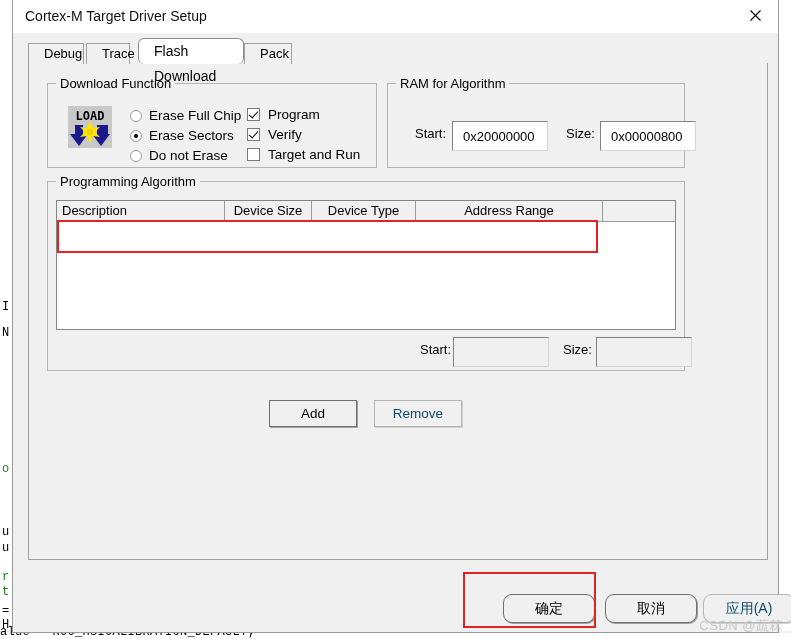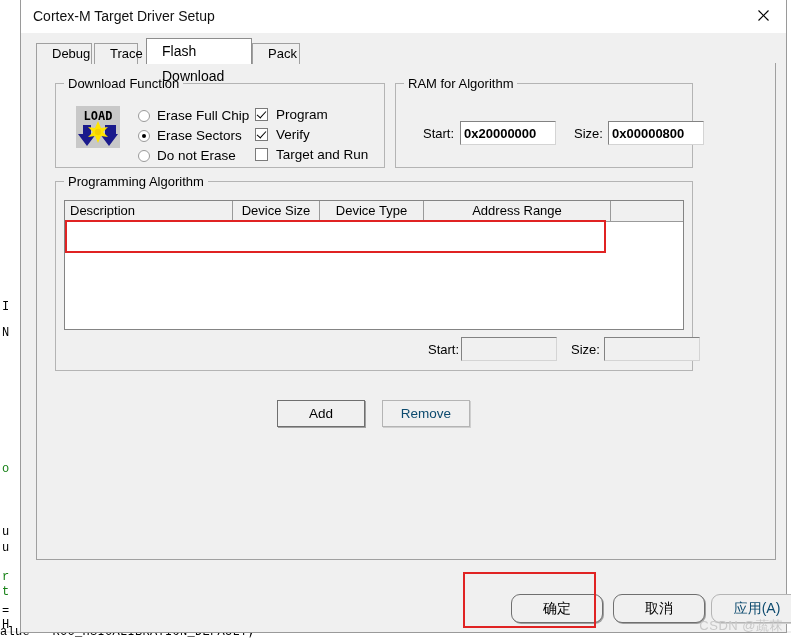--- a/index.html
+++ b/index.html
@@ -49,21 +49,21 @@
     letter-spacing: 0.3px;
   }
   .bg-strip {
     position: absolute;
     background: #efefef;
   }
 
   
   #dialog {
     position: absolute;
-    left: 20px;
+    left: 12px;
     top: 0;
     width: 767px;
     height: 633px;
     background: #f0f0f0;
     border: 1px solid #9a9a9a;
     border-top: none;
     box-sizing: border-box;
   }
   #titlebar {
     position: relative;
@@ -114,20 +114,21 @@
     color: #000;
     cursor: default;
   }
   .tab.active {
     height: 26px;
     line-height: 25px;
     background: #ffffff;
     border-color: #8d8d8d;
     z-index: 4;
     font-size: 14px;
+    border-radius: 6px;
   }
 
   
   #tabpage {
     position: absolute;
     left: 15px;
     top: 63px;
     width: 740px;
     height: 497px;
     background: #f0f0f0;
@@ -222,28 +223,27 @@
     position: absolute;
     font-size: 13px;
   }
   .textbox {
     position: absolute;
     box-sizing: border-box;
     border: 1px solid #828282;
     border-right-color: #d4d4d4;
     border-bottom-color: #d4d4d4;
     background: #ffffff;
-    height: 24px;
+    height: 30px;
     line-height: 20px;
-    padding: 0 3px;
+    padding: 0 10px;
     font-family: "Liberation Sans", sans-serif;
     font-size: 13px;
     color: #000;
     outline: none;
-    font-weight: bold;
   }
   .textbox.disabled {
     background: #f0f0f0;
     color: #8a8a8a;
   }
 
   
   #algo-table {
     position: absolute;
     left: 8px;

